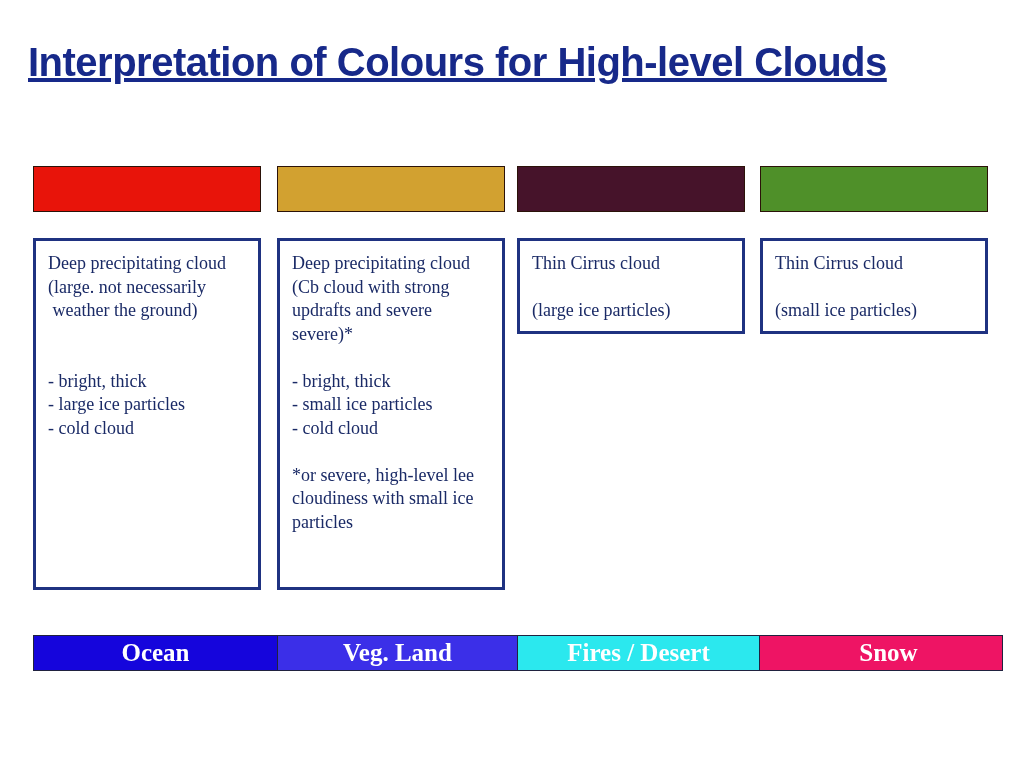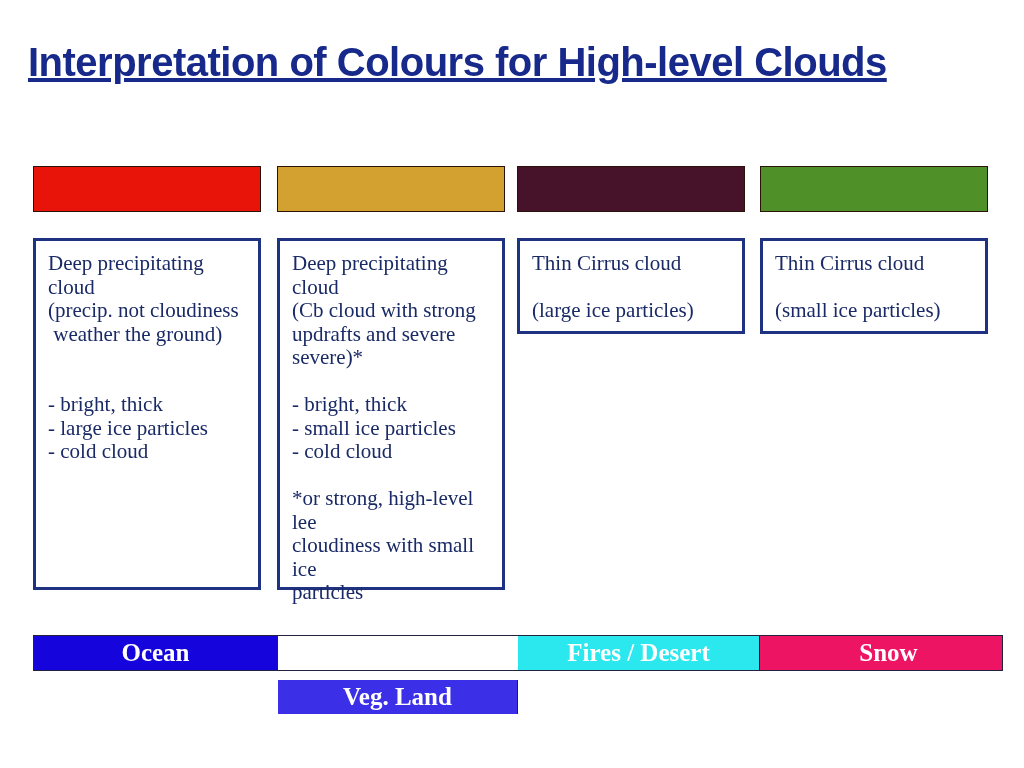--- a/index.html
+++ b/index.html
@@ -61,21 +61,21 @@
   }
   .desc-box {
     position: absolute;
     top: 0;
     box-sizing: border-box;
     border: 3px solid #1f3281;
     background: #ffffff;
     padding: 11px 8px 8px 12px;
     color: #1a2a66;
     font-family: "Liberation Serif", serif;
-    font-size: 21px;
+    font-size: 18px;
     line-height: 23.5px;
   }
   .desc-box.b0 { left: 0px;   width: 228px; height: 352px; }
   .desc-box.b1 { left: 244px; width: 228px; height: 352px; }
   .desc-box.b2 { left: 484px; width: 228px; height: 96px; }
   .desc-box.b3 { left: 727px; width: 228px; height: 96px; }
 
   .desc-line {
     white-space: pre-wrap;
     min-height: 11px;
@@ -105,58 +105,58 @@
     font-weight: bold;
     font-size: 25px;
     color: #ffffff;
     border-right: 1px solid #20223f;
     white-space: nowrap;
   }
   .legend-cell:last-child {
     border-right: none;
   }
   .legend-cell.g0 { width: 244px; }
-  .legend-cell.g1 { width: 240px; margin-top: 44px; }
+  .legend-cell.g1 { width: 240px; }
   .legend-cell.g2 { width: 242px; }
   .legend-cell.g3 { width: 242px; padding-left: 15px; }
 </style>
 </head>
 <body>
 
 <div class="slide-title">Interpretation of Colours for High-level Clouds</div>
 
 <div class="swatch-row">
   <div class="swatch c0" style="background: rgb(232, 20, 10);"></div>
   <div class="swatch c1" style="background: rgb(210, 161, 48);"></div>
   <div class="swatch c2" style="background: rgb(70, 19, 42);"></div>
   <div class="swatch c3" style="background: rgb(79, 144, 41);"></div>
 </div>
 
 <div class="boxes">
   <div class="desc-box b0">
       <div class="desc-line">Deep precipitating cloud</div>
-      <div class="desc-line">(precip. not cloudiness</div>
+      <div class="desc-line">(large. not necessarily</div>
       <div class="desc-line"> weather the ground)</div>
       <div class="desc-line spacer"></div>
       <div class="desc-line spacer"></div>
       <div class="desc-line">- bright, thick</div>
       <div class="desc-line">- large ice particles</div>
       <div class="desc-line">- cold cloud</div>
     </div>
   <div class="desc-box b1">
       <div class="desc-line">Deep precipitating cloud</div>
       <div class="desc-line">(Cb cloud with strong</div>
       <div class="desc-line">updrafts and severe</div>
       <div class="desc-line">severe)*</div>
       <div class="desc-line spacer"></div>
       <div class="desc-line">- bright, thick</div>
       <div class="desc-line">- small ice particles</div>
       <div class="desc-line">- cold cloud</div>
       <div class="desc-line spacer"></div>
-      <div class="desc-line">*or strong, high-level lee</div>
+      <div class="desc-line">*or severe, high-level lee</div>
       <div class="desc-line">cloudiness with small ice</div>
       <div class="desc-line">particles</div>
     </div>
   <div class="desc-box b2">
       <div class="desc-line">Thin Cirrus cloud</div>
       <div class="desc-line spacer"></div>
       <div class="desc-line">(large ice particles)</div>
     </div>
   <div class="desc-box b3">
       <div class="desc-line">Thin Cirrus cloud</div>

